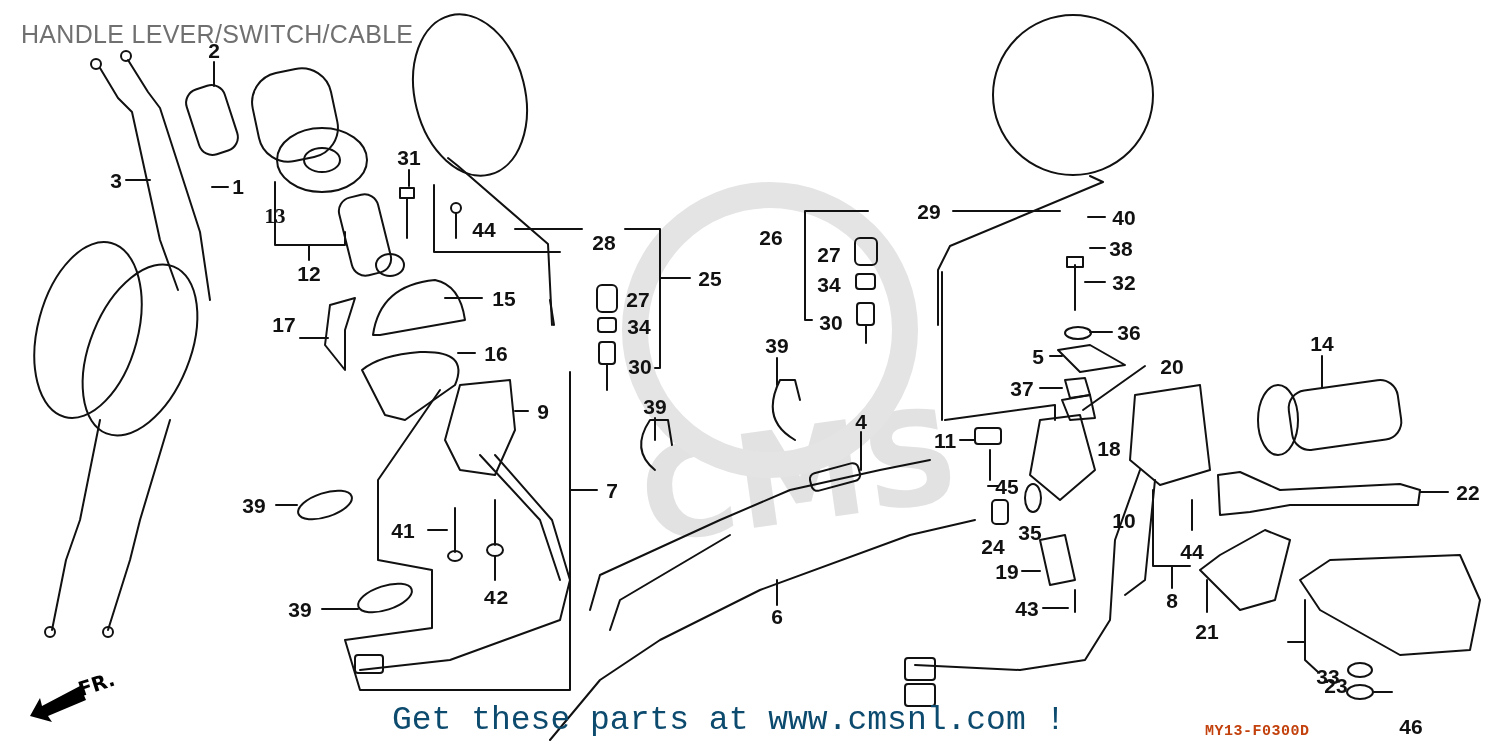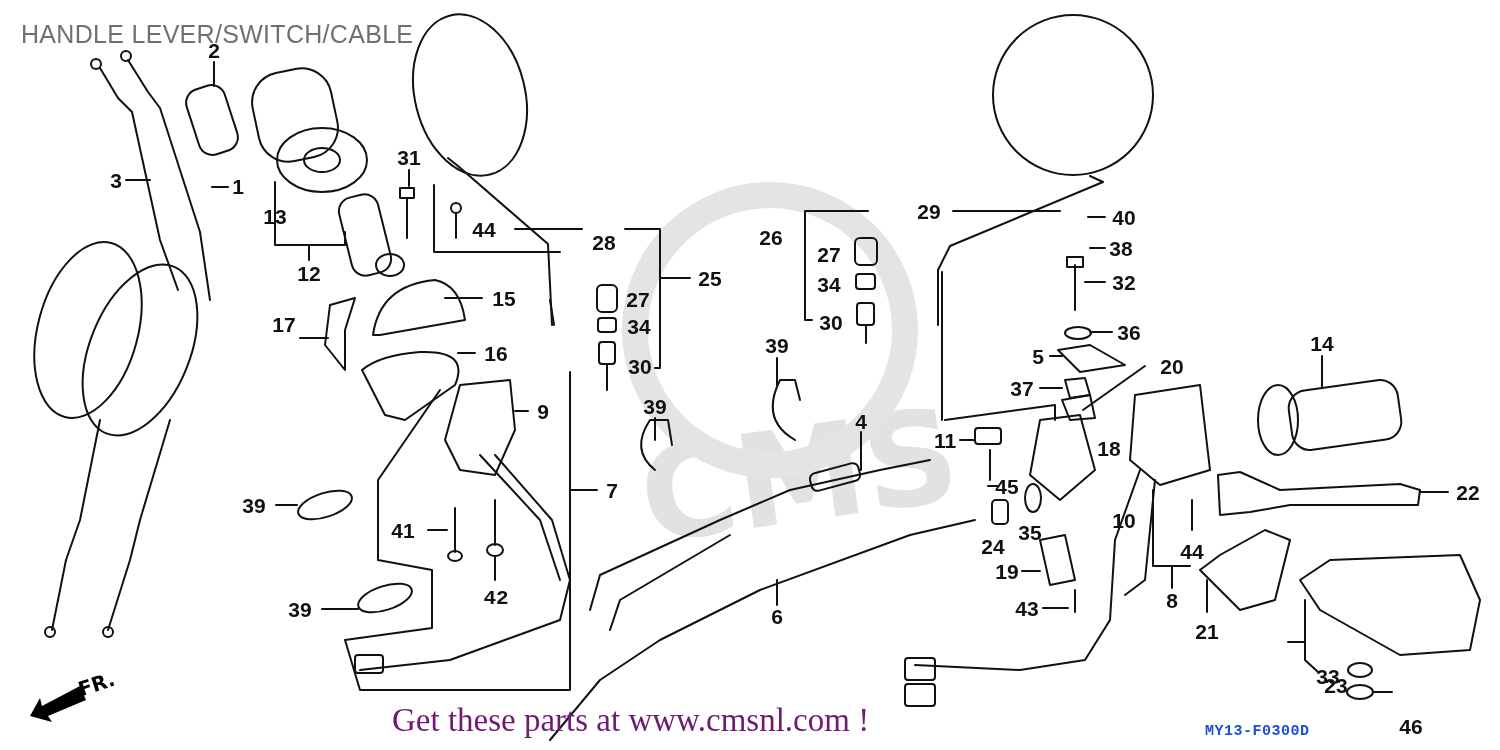--- a/index.html
+++ b/index.html
@@ -5,24 +5,24 @@
   html, body { margin: 0; padding: 0; background: #ffffff; }
   body { width: 1500px; height: 750px; position: relative; overflow: hidden;
          font-family: "Liberation Sans", "DejaVu Sans", sans-serif; }
   #stage { position: absolute; left: 0; top: 0; width: 1500px; height: 590px; }
   svg#art { position: absolute; left: 0; top: 0; }
   .title { position: absolute; left: 21px; top: 20px; font-size: 25px; color: #707070;
            letter-spacing: 0.3px; font-family: "Liberation Sans", sans-serif; }
   .callout { position: absolute; font-size: 21px; font-weight: bold; color: #111;
              font-family: "Liberation Sans", sans-serif; line-height: 1; transform: translate(-50%, -50%);
              cursor: pointer; }
-  .promo { position: absolute; left: 392px; top: 702px; font-size: 33px; color: #701a75;
-           font-family: Liberation Serif, serif; white-space: nowrap; }
+  .promo { position: absolute; left: 392px; top: 702px; font-size: 33px; color: #0c4a6e;
+           font-family: Liberation Mono, monospace; white-space: nowrap; }
   .partcode { position: absolute; left: 1205px; top: 723px; font-size: 15px; font-weight: bold;
-              color: #1d4ed8; font-family: "Liberation Mono", "DejaVu Sans Mono", monospace; letter-spacing: 0.5px; }
+              color: #c2410c; font-family: "Liberation Mono", "DejaVu Sans Mono", monospace; letter-spacing: 0.5px; }
   .fr { position: absolute; left: 78px; top: 672px; font-size: 20px; font-weight: 900; color: #000;
         font-family: "DejaVu Sans", sans-serif; transform: rotate(-18deg); }
   .watermark-text { position: absolute; left: 590px; top: 555px; font-size: 44px; font-weight: 900;
                     color: #dcdcdc; font-family: "DejaVu Sans", sans-serif; letter-spacing: 1px; }
   .watermark-cms { position: absolute; left: 640px; top: 400px; font-size: 130px; font-weight: 900;
                    color: #e2e2e2; font-family: "DejaVu Sans", sans-serif; transform: rotate(-8deg); }
 </style>
 </head>
 <body>
 
@@ -235,21 +235,21 @@
       <div class="callout" style="left: 116px; top: 180px;">3</div>
       <div class="callout" style="left: 861px; top: 421px;">4</div>
       <div class="callout" style="left: 1038px; top: 356px;">5</div>
       <div class="callout" style="left: 777px; top: 616px;">6</div>
       <div class="callout" style="left: 612px; top: 490px;">7</div>
       <div class="callout" style="left: 1172px; top: 600px;">8</div>
       <div class="callout" style="left: 543px; top: 411px;">9</div>
       <div class="callout" style="left: 1124px; top: 520px; text-align: center;">10</div>
       <div class="callout" style="left: 945px; top: 440px;">11</div>
       <div class="callout" style="left: 309px; top: 273px;">12</div>
-      <div class="callout" style="left: 275px; top: 216px;">13</div>
+      <div class="callout" style="left: 275px; top: 216px; font-family: Liberation Serif, serif;">13</div>
       <div class="callout" style="left: 1322px; top: 343px;">14</div>
       <div class="callout" style="left: 504px; top: 298px;">15</div>
       <div class="callout" style="left: 496px; top: 353px;">16</div>
       <div class="callout" style="left: 284px; top: 324px;">17</div>
       <div class="callout" style="left: 1109px; top: 448px;">18</div>
       <div class="callout" style="left: 1007px; top: 571px;">19</div>
       <div class="callout" style="left: 1172px; top: 366px;">20</div>
       <div class="callout" style="left: 1207px; top: 631px;">21</div>
       <div class="callout" style="left: 1468px; top: 492px;">22</div>
       <div class="callout" style="left: 1336px; top: 642px; margin-top: 43px;">23</div>

